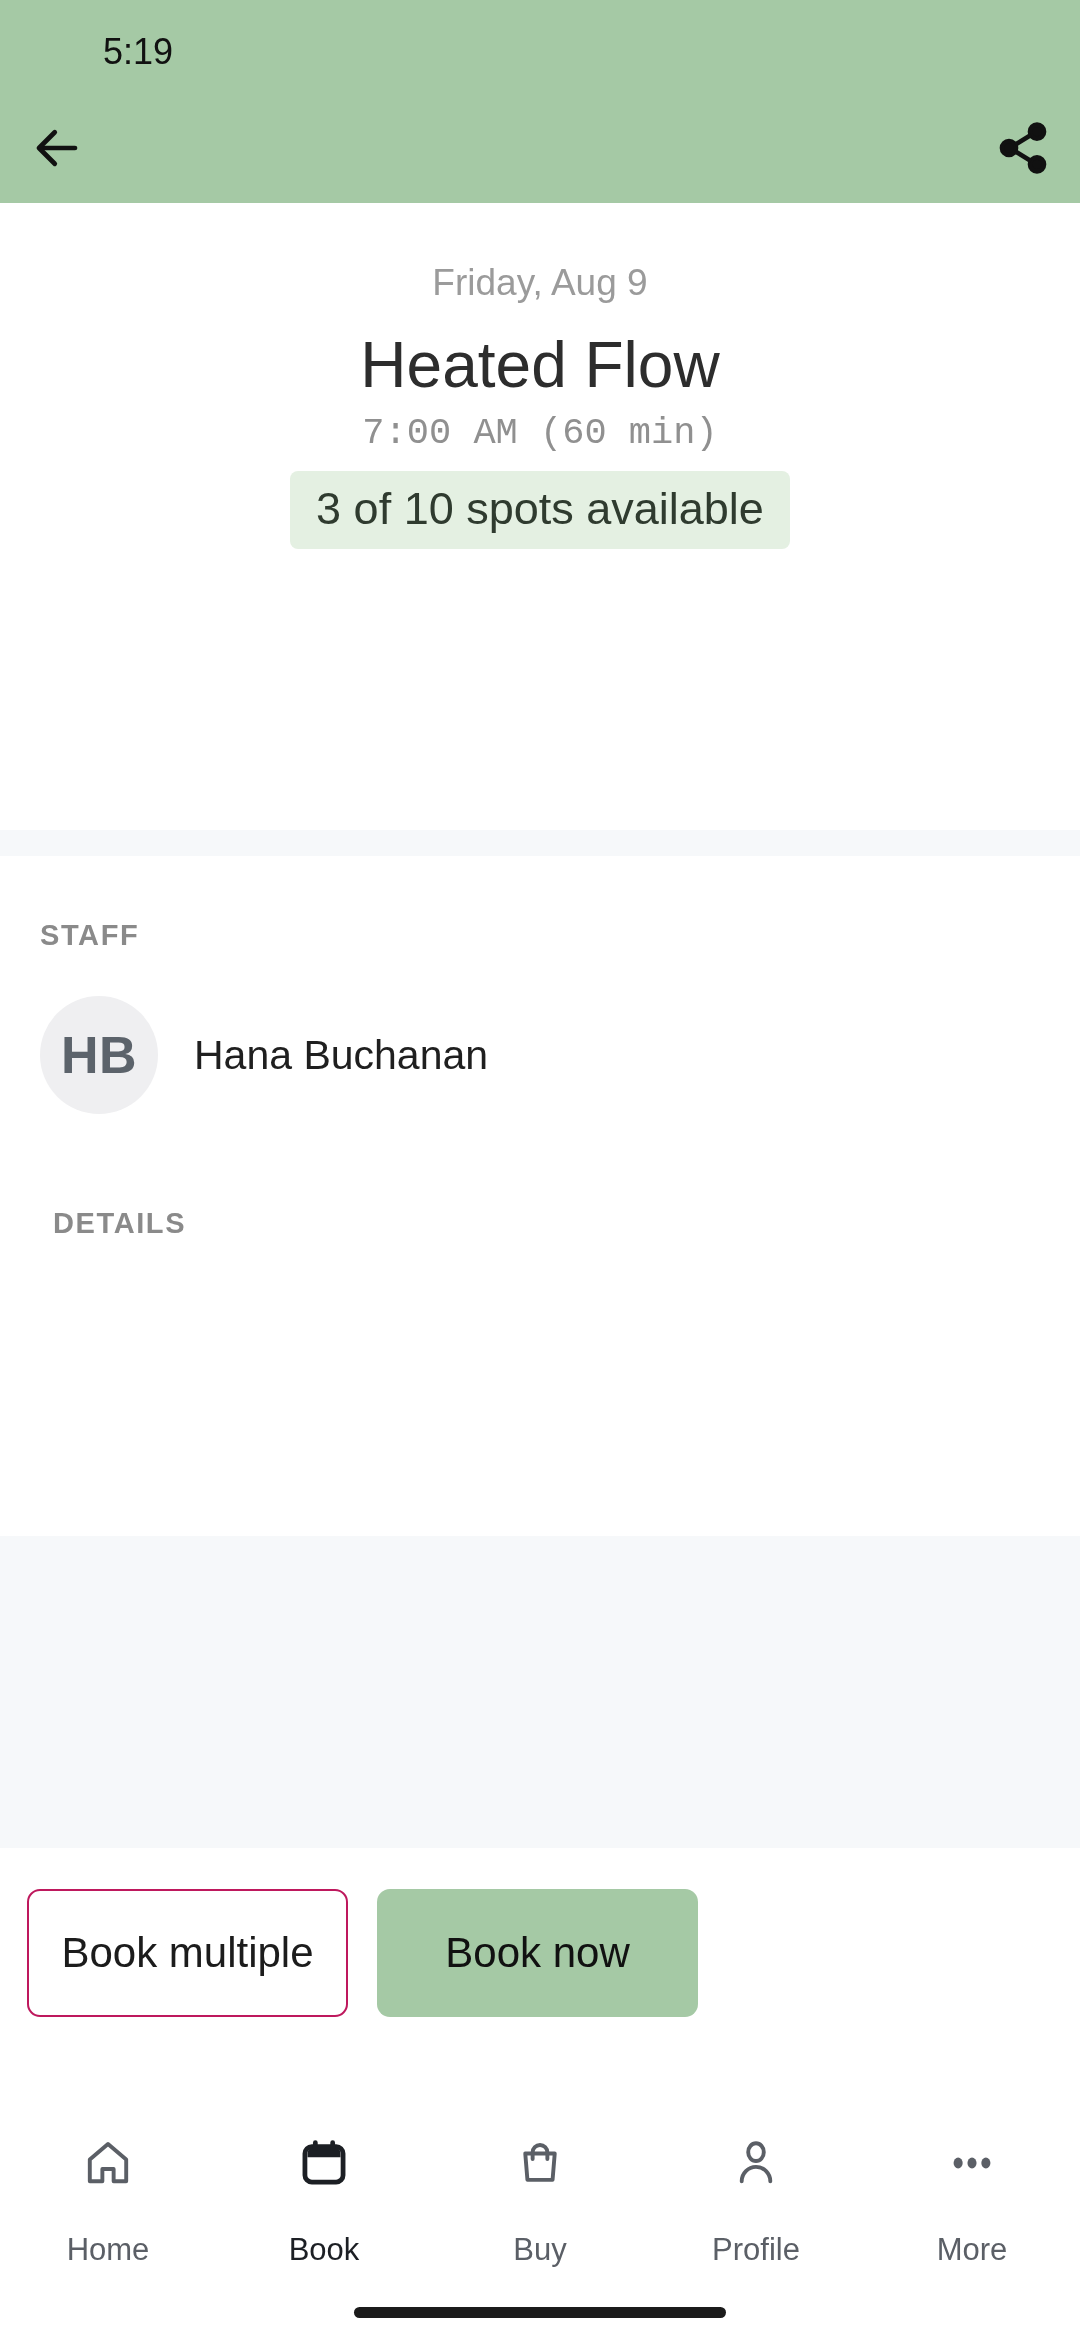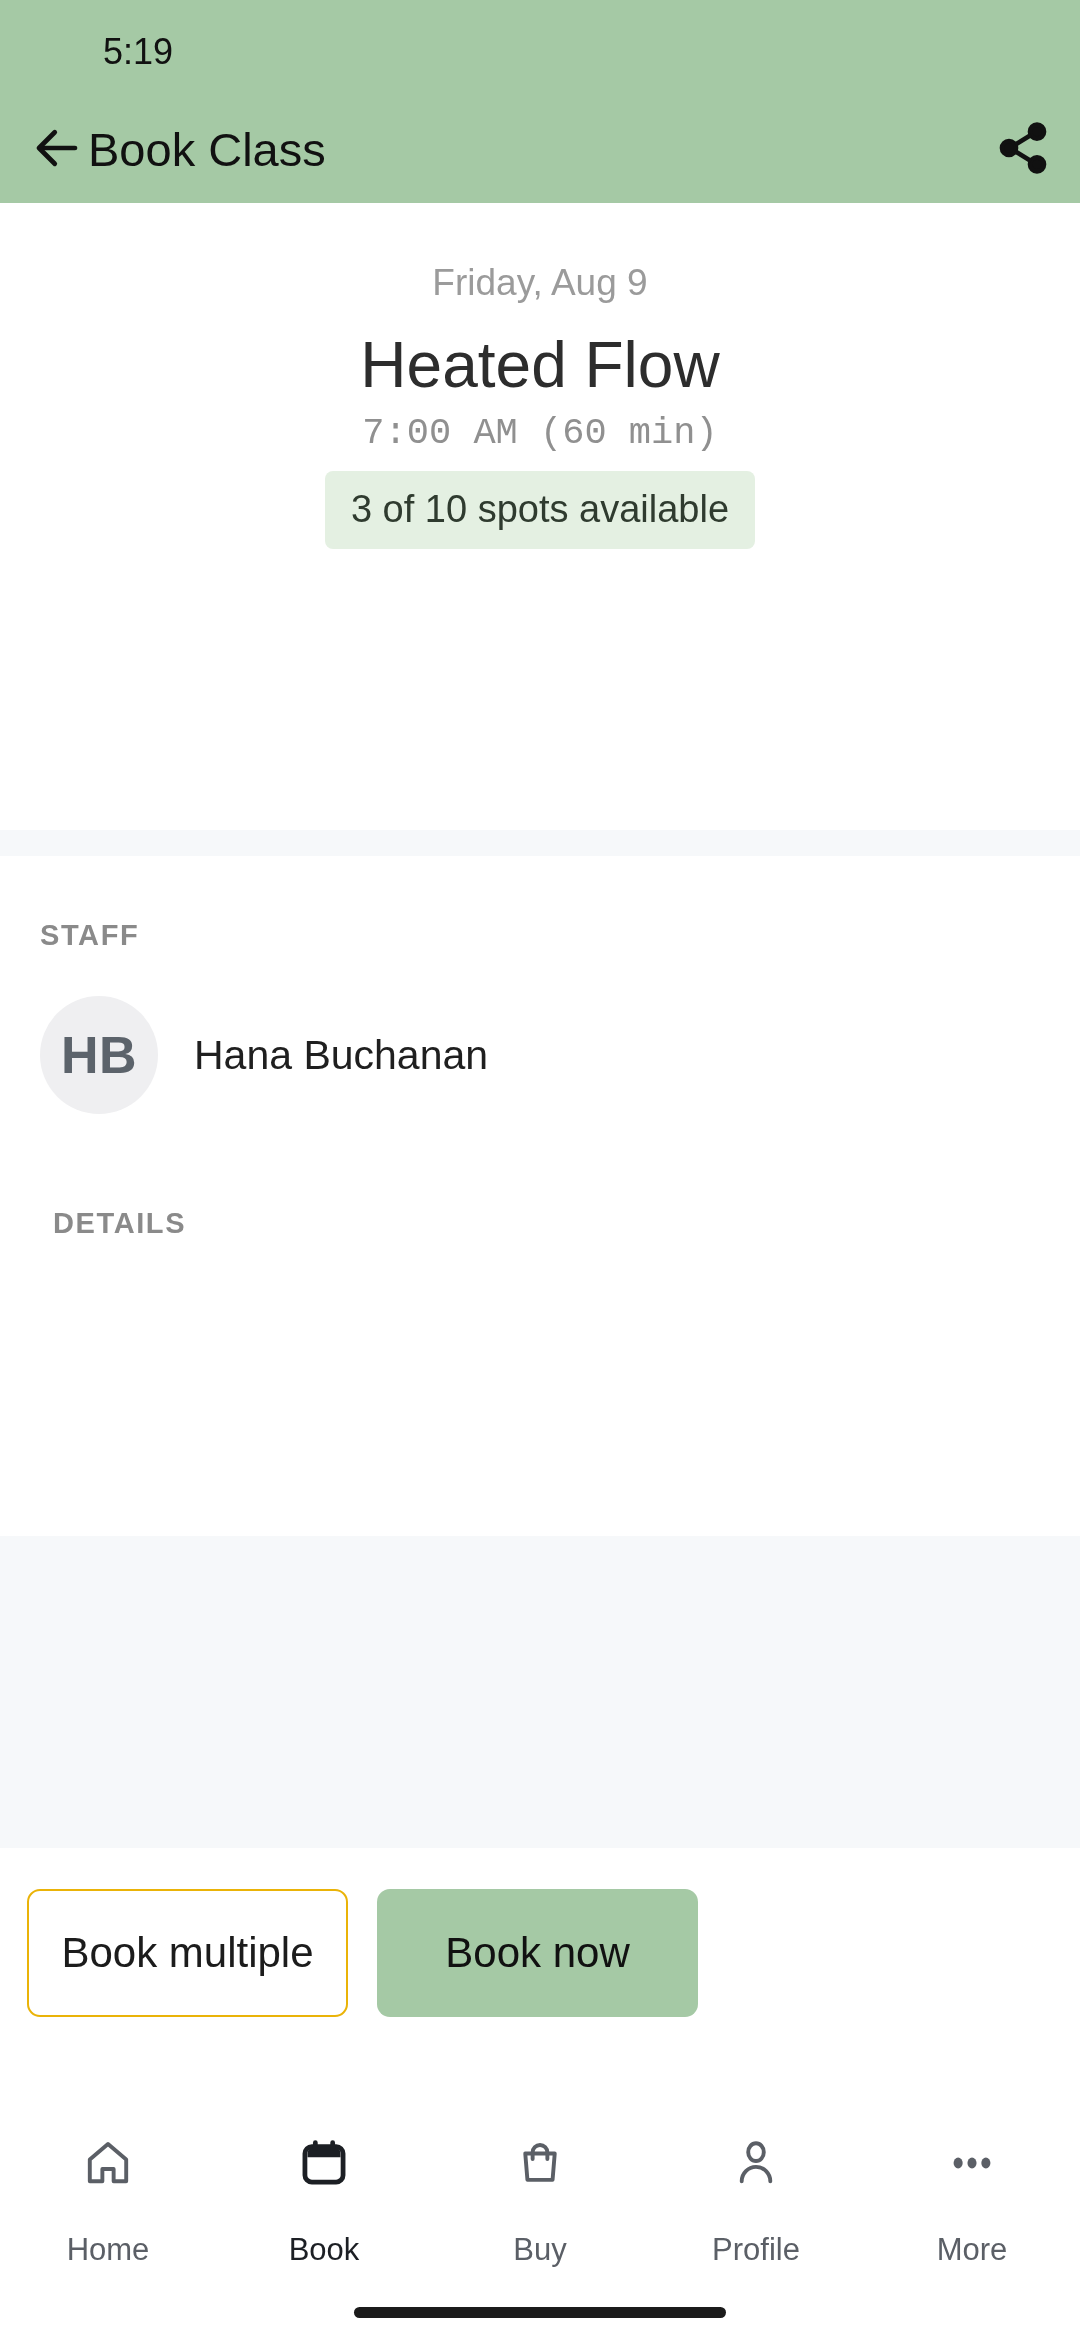--- a/index.html
+++ b/index.html
@@ -72,21 +72,21 @@
     font-size:37px; color:#909090; line-height:48px;font-family:Liberation Mono, monospace;
   }
   .spots-badge-wrap {
     position:absolute; top:268px; left:0; width:1080px;
     display:flex; justify-content:center;
   }
   .spots-badge {
     background:#e4f0e2;
     border-radius:8px;
     padding:17px 26px 19px 26px;
-    font-size:38px; color:#2f3b2f; line-height:42px;
+    font-size:45px; color:#2f3b2f; line-height:42px;
   }
 
   
   .divider-band {
     position:absolute; left:0;
     width:1080px; background:#f6f8fa;
   }
   .band-1 { top:830px;  height:26px; }
   .band-2 { top:1536px; height:312px; }
 
@@ -140,21 +140,21 @@
   .btn {
     position:absolute; top:41px;
     height:128px;
     border-radius:13px;
     display:flex; align-items:center; justify-content:center;
     font-size:42px; line-height:48px;
   }
   .btn-secondary {
     left:27px; width:321px;
     background:#ffffff;
-    border:2px solid #eab308;
+    border:2px solid #be185d;
     color:#1c1c1c;
   }
   .btn-primary {
     left:377px; width:321px;
     background:#a5c9a5;
     border:none;
     color:#111111;
   }
 
   
@@ -203,21 +203,20 @@
     <div class="appbar">
       <div class="back-btn">
         <span>
           <svg width="54" height="54" viewBox="0 0 24 24" fill="none" stroke="#111111" stroke-width="2.1" stroke-linecap="round" stroke-linejoin="round">
             <line x1="20" y1="12" x2="4.5" y2="12"></line>
             <polyline points="11,19 4,12 11,5"></polyline>
           </svg>
         </span>
       </div>
 
-      <div class="appbar-title">Book Class</div>
 
       <div class="share-btn">
         <span>
           <svg width="56" height="56" viewBox="0 0 24 24" fill="none" stroke="#111111" stroke-width="2">
             <circle cx="18" cy="5" r="3" fill="#111111"></circle>
             <circle cx="6" cy="12" r="3" fill="#111111"></circle>
             <circle cx="18" cy="19" r="3" fill="#111111"></circle>
             <line x1="8.6" y1="10.6" x2="15.4" y2="6.4"></line>
             <line x1="8.6" y1="13.4" x2="15.4" y2="17.6"></line>
           </svg>

